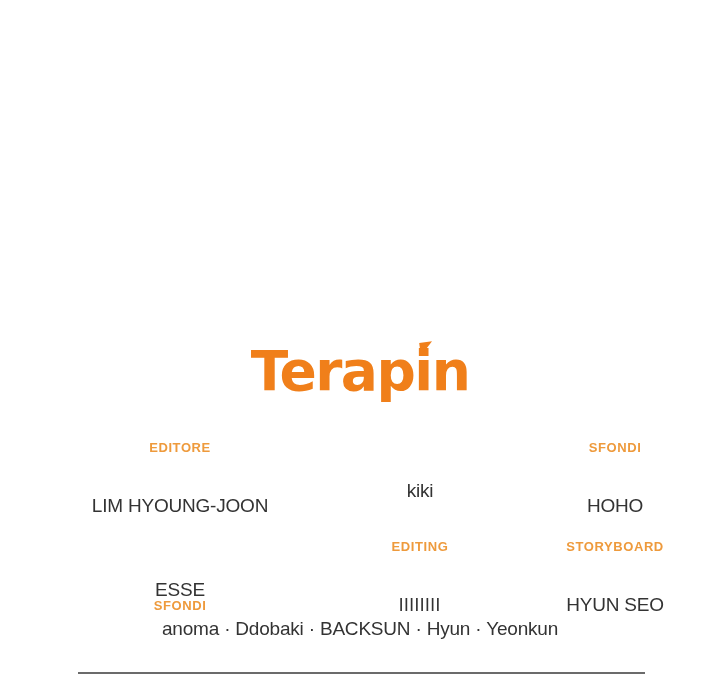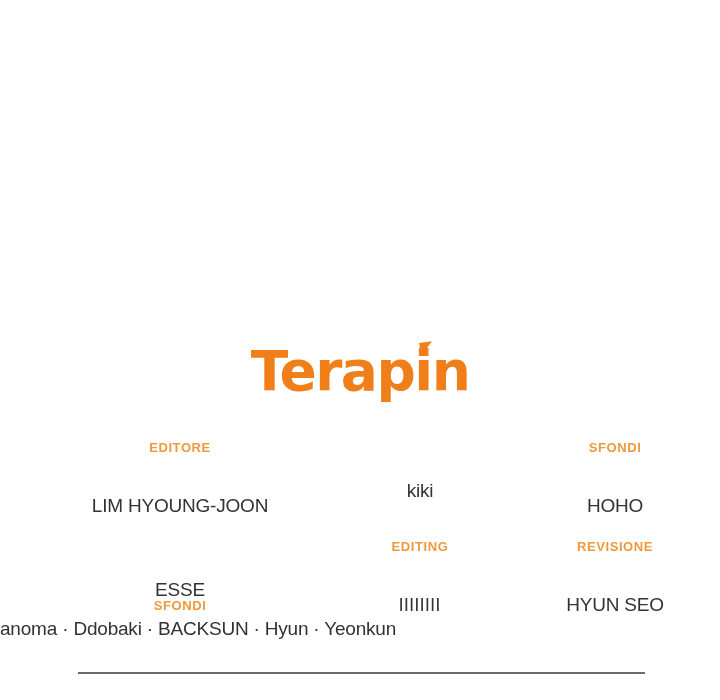--- a/index.html
+++ b/index.html
@@ -123,21 +123,21 @@
     text-align: center;
     font-family: "Liberation Sans", sans-serif;
     font-weight: 700;
     font-size: 13px;
     letter-spacing: 0.6px;
     color: #EE9A3C;
     margin-bottom: 5px;
   }
   .sfondi-names {
     width: 720px;
-    text-align: left;
+    text-align: center;
     font-family: "Liberation Sans", sans-serif;
     font-size: 19px;
     color: #333333;
     letter-spacing: -0.2px;
   }
 
   
   .divider {
     position: absolute;
     left: 78px;
@@ -176,21 +176,21 @@
 
     <div class="credit-row">
       <div class="credit-col c1">
         <div class="credit-value">ESSE</div>
       </div>
       <div class="credit-col c2">
         <div class="credit-label">EDITING</div>
         <div class="credit-value bars">llllllll</div>
       </div>
       <div class="credit-col c3">
-        <div class="credit-label">REVISIONE</div>
+        <div class="credit-label">STORYBOARD</div>
         <div class="credit-value">HYUN SEO</div>
       </div>
     </div>
 
   </div>
 
   <div class="sfondi">
     <div class="sfondi-label">SFONDI</div>
     <div class="sfondi-names">anoma · Ddobaki · BACKSUN · Hyun · Yeonkun</div>
   </div>

